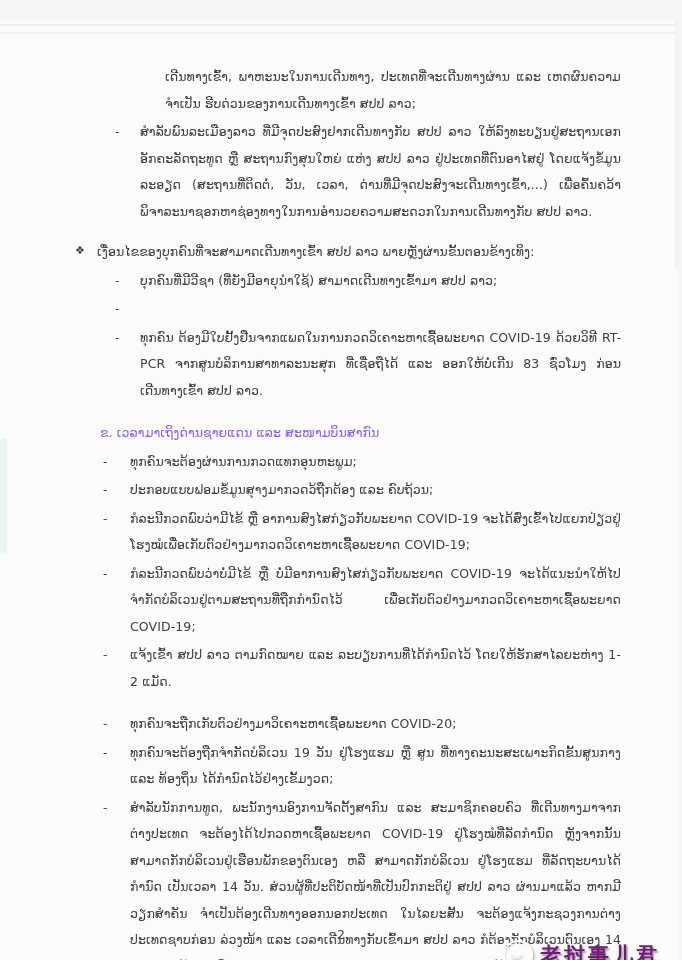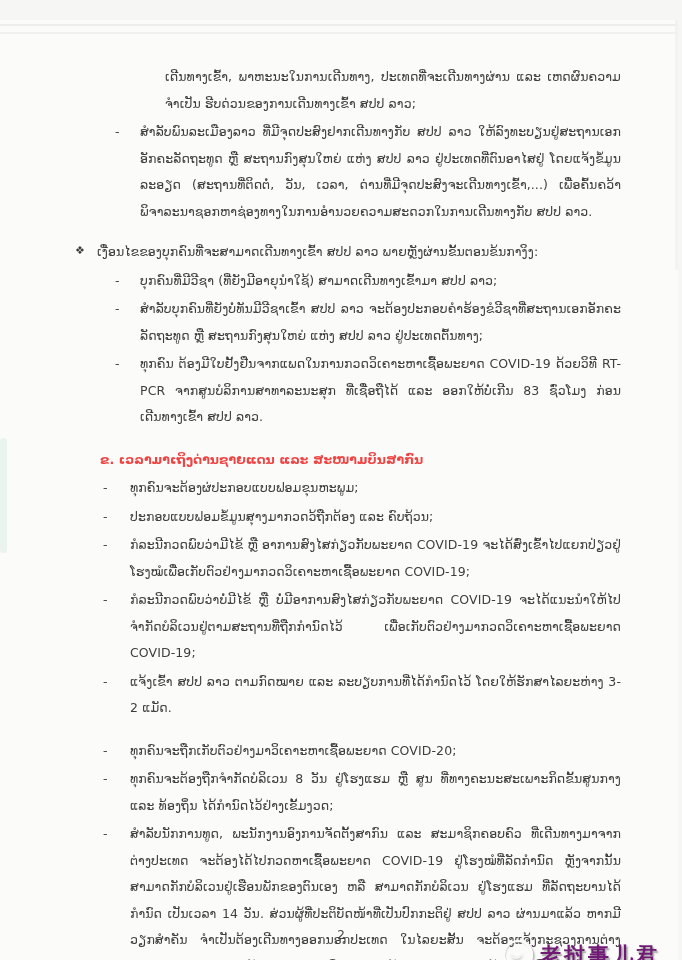--- a/index.html
+++ b/index.html
@@ -33,21 +33,21 @@
   }
   .para, .li{margin:0 0 2px 0;}
   .indent-cont{padding-left:90px;}          
   .dash-li{display:flex;padding-left:40px;}
   .dash-li .marker{flex:none;width:25px;color:#4a4a4a;}
   .dash-li .txt{flex:1;}
   .diamond-li{display:flex;padding-left:0;margin-top:14px;}
   .diamond-li .marker{flex:none;width:22px;font-size:11px;color:#3a3a3a;}
   .diamond-li .txt{flex:1;}
   .section{margin-top:16px;}
-  .section-heading{padding-left:25px;font-weight:bold;color:#ef4444;margin-bottom:2px;}
+  .section-heading{padding-left:25px;font-weight:normal;color:#8b5cf6;margin-bottom:2px;}
   .sec-li{display:flex;padding-left:28px;}
   .sec-li .marker{flex:none;width:27px;color:#4a4a4a;}
   .sec-li .txt{flex:1;}
 
   .page-number{
     position:absolute;left:0;bottom:38px;width:682px;
     text-align:center;font-size:12px;color:#444;
   }
   .watermark{
     position:absolute;right:18px;bottom:10px;
@@ -86,68 +86,67 @@
       <span>ເດີນທາງເຂົ້າ, ພາຫະນະໃນການເດີນທາງ, ປະເທດທີ່ຈະເດີນທາງຜ່ານ ແລະ ເຫດຜົນຄວາມຈຳເປັນ ຮີບດ່ວນຂອງການເດີນທາງເຂົ້າ ສປປ ລາວ;</span>
     </div>
 
     <div class="li dash-li">
       <span class="marker">-</span>
       <span class="txt">ສຳລັບພົນລະເມືອງລາວ ທີ່ມີຈຸດປະສົງຢາກເດີນທາງກັບ ສປປ ລາວ ໃຫ້ລົງທະບຽນຢູ່ສະຖານເອກອັກຄະລັດຖະທູດ ຫຼື ສະຖານກົງສຸນໃຫຍ່ ແຫ່ງ ສປປ ລາວ ຢູ່ປະເທດທີ່ຕົນອາໄສຢູ່ ໂດຍແຈ້ງຂໍ້ມູນລະອຽດ (ສະຖານທີ່ຕິດຕໍ່, ວັນ, ເວລາ, ດ່ານທີ່ມີຈຸດປະສົງຈະເດີນທາງເຂົ້າ,...) ເພື່ອຄົ້ນຄວ້າພິຈາລະນາຊອກຫາຊ່ອງທາງໃນການອຳນວຍຄວາມສະດວກໃນການເດີນທາງກັບ ສປປ ລາວ.</span>
     </div>
 
     <div class="li diamond-li">
       <span class="marker">❖</span>
-      <span class="txt">ເງື່ອນໄຂຂອງບຸກຄົນທີ່ຈະສາມາດເດີນທາງເຂົ້າ ສປປ ລາວ ພາຍຫຼັງຜ່ານຂັ້ນຕອນຂ້ນກາງິງ:</span>
+      <span class="txt">ເງື່ອນໄຂຂອງບຸກຄົນທີ່ຈະສາມາດເດີນທາງເຂົ້າ ສປປ ລາວ ພາຍຫຼັງຜ່ານຂັ້ນຕອນຂ້າງເທິງ:</span>
     </div>
 
     <div class="li dash-li">
       <span class="marker">-</span>
       <span class="txt">ບຸກຄົນທີ່ມີວີຊາ (ທີ່ຍັງມີອາຍຸນຳໃຊ້) ສາມາດເດີນທາງເຂົ້າມາ ສປປ ລາວ;</span>
     </div>
     <div class="li dash-li">
       <span class="marker">-</span>
-      <span class="txt">ສຳລັບບຸກຄົນທີ່ຍັງບໍ່ທັນມີວີຊາເຂົ້າ ສປປ ລາວ ຈະຕ້ອງປະກອບຄຳຮ້ອງຂໍວີຊາທີ່ສະຖານເອກອັກຄະລັດຖະທູດ ຫຼື ສະຖານກົງສຸນໃຫຍ່ ແຫ່ງ ສປປ ລາວ ຢູ່ປະເທດຕົ້ນທາງ;</span>
     </div>
     <div class="li dash-li">
       <span class="marker">-</span>
       <span class="txt">ທຸກຄົນ ຕ້ອງມີໃບຢັ້ງຢືນຈາກແພດໃນການກວດວິເຄາະຫາເຊື້ອພະຍາດ COVID-19 ດ້ວຍວິທີ RT-PCR ຈາກສູນບໍລິການສາທາລະນະສຸກ ທີ່ເຊື່ອຖືໄດ້ ແລະ ອອກໃຫ້ບໍ່ເກີນ 83 ຊົ່ວໂມງ ກ່ອນເດີນທາງເຂົ້າ ສປປ ລາວ.</span>
     </div>
 
     <div class="section">
       <div class="section-heading">ຂ. ເວລາມາເຖິງດ່ານຊາຍແດນ ແລະ ສະໜາມບິນສາກົນ</div>
       <div class="li sec-li">
         <span class="marker">-</span>
-        <span class="txt">ທຸກຄົນຈະຕ້ອງຜ່ປະກອບແບບຟອມຂຸນຫະພູມ;</span>
+        <span class="txt">ທຸກຄົນຈະຕ້ອງຜ່ານການກວດແທກອຸນຫະພູມ;</span>
       </div>
       <div class="li sec-li">
         <span class="marker">-</span>
         <span class="txt">ປະກອບແບບຟອມຂໍ້ມູນສຸາງມາກວດວ້ຖືກຕ້ອງ ແລະ ຄົບຖ້ວນ;</span>
       </div>
       <div class="li sec-li">
         <span class="marker">-</span>
         <span class="txt">ກໍລະນີກວດພົບວ່າມີໄຂ້ ຫຼື ອາການສົງໄສກ່ຽວກັບພະຍາດ COVID-19 ຈະໄດ້ສົ່ງເຂົ້າໄປແຍກປ່ຽວຢູ່ໂຮງໝໍເພື່ອເກັບຕົວຢ່າງມາກວດວິເຄາະຫາເຊື້ອພະຍາດ COVID-19;</span>
       </div>
       <div class="li sec-li">
         <span class="marker">-</span>
         <span class="txt">ກໍລະນີກວດພົບວ່າບໍ່ມີໄຂ້ ຫຼື ບໍ່ມີອາການສົງໄສກ່ຽວກັບພະຍາດ COVID-19 ຈະໄດ້ແນະນຳໃຫ້ໄປຈຳກັດບໍລິເວນຢູ່ຕາມສະຖານທີ່ຖືກກຳນົດໄວ້ ເພື່ອເກັບຕົວຢ່າງມາກວດວິເຄາະຫາເຊື້ອພະຍາດ COVID-19;</span>
       </div>
       <div class="li sec-li">
         <span class="marker">-</span>
-        <span class="txt">ແຈ້ງເຂົ້າ ສປປ ລາວ ຕາມກົດໝາຍ ແລະ ລະບຽບການທີ່ໄດ້ກຳນົດໄວ້ ໂດຍໃຫ້ຮັກສາໄລຍະຫ່າງ 3-2 ແມັດ.</span>
+        <span class="txt">ແຈ້ງເຂົ້າ ສປປ ລາວ ຕາມກົດໝາຍ ແລະ ລະບຽບການທີ່ໄດ້ກຳນົດໄວ້ ໂດຍໃຫ້ຮັກສາໄລຍະຫ່າງ 1-2 ແມັດ.</span>
       </div>
     </div>
 
     <div class="section">
       <div class="li sec-li">
         <span class="marker">-</span>
         <span class="txt">ທຸກຄົນຈະຖືກເກັບຕົວຢ່າງມາວິເຄາະຫາເຊື້ອພະຍາດ COVID-20;</span>
       </div>
       <div class="li sec-li">
         <span class="marker">-</span>
-        <span class="txt">ທຸກຄົນຈະຕ້ອງຖືກຈຳກັດບໍລິເວນ 8 ວັນ ຢູ່ໂຮງແຮມ ຫຼື ສູນ ທີ່ທາງຄະນະສະເພາະກິດຂັ້ນສູນກາງ ແລະ ທ້ອງຖິ່ນ ໄດ້ກຳນົດໄວ້ຢ່າງເຂັ້ມງວດ;</span>
+        <span class="txt">ທຸກຄົນຈະຕ້ອງຖືກຈຳກັດບໍລິເວນ 19 ວັນ ຢູ່ໂຮງແຮມ ຫຼື ສູນ ທີ່ທາງຄະນະສະເພາະກິດຂັ້ນສູນກາງ ແລະ ທ້ອງຖິ່ນ ໄດ້ກຳນົດໄວ້ຢ່າງເຂັ້ມງວດ;</span>
       </div>
       <div class="li sec-li">
         <span class="marker">-</span>
         <span class="txt">ສຳລັບນັກການທູດ, ພະນັກງານອົງການຈັດຕັ້ງສາກົນ ແລະ ສະມາຊິກຄອບຄົວ ທີ່ເດີນທາງມາຈາກຕ່າງປະເທດ ຈະຕ້ອງໄດ້ໄປກວດຫາເຊື້ອພະຍາດ COVID-19 ຢູ່ໂຮງໝໍທີ່ລັດກຳນົດ ຫຼັງຈາກນັ້ນ ສາມາດກັກບໍລິເວນຢູ່ເຮືອນພັກຂອງຕົນເອງ ຫລື ສາມາດກັກບໍລິເວນ ຢູ່ໂຮງແຮມ ທີ່ລັດຖະບານໄດ້ກຳນົດ ເປັນເວລາ 14 ວັນ. ສ່ວນຜູ້ທີ່ປະຕິບັດໜ້າທີ່ເປັນປົກກະຕິຢູ່ ສປປ ລາວ ຜ່ານມາແລ້ວ ຫາກມີວຽກສຳຄັນ ຈຳເປັນຕ້ອງເດີນທາງອອກນອກປະເທດ ໃນໄລຍະສັ້ນ ຈະຕ້ອງແຈ້ງກະຊວງການຕ່າງປະເທດຊາບກ່ອນ ລ່ວງໜ້າ ແລະ ເວລາເດີນທາງກັບເຂົ້າມາ ສປປ ລາວ ກໍຕ້ອງກັກບໍລິເວນຕົນເອງ 14 ວັນ ແລະ ຕ້ອງປະຕິບັດຕາມຄຳແນະນຳຂອງກະຊວງສາທາລະນະສຸກ ຢ່າງເຂັ້ມງວດ;</span>
       </div>
 
     </div>
 
   </div>
 

